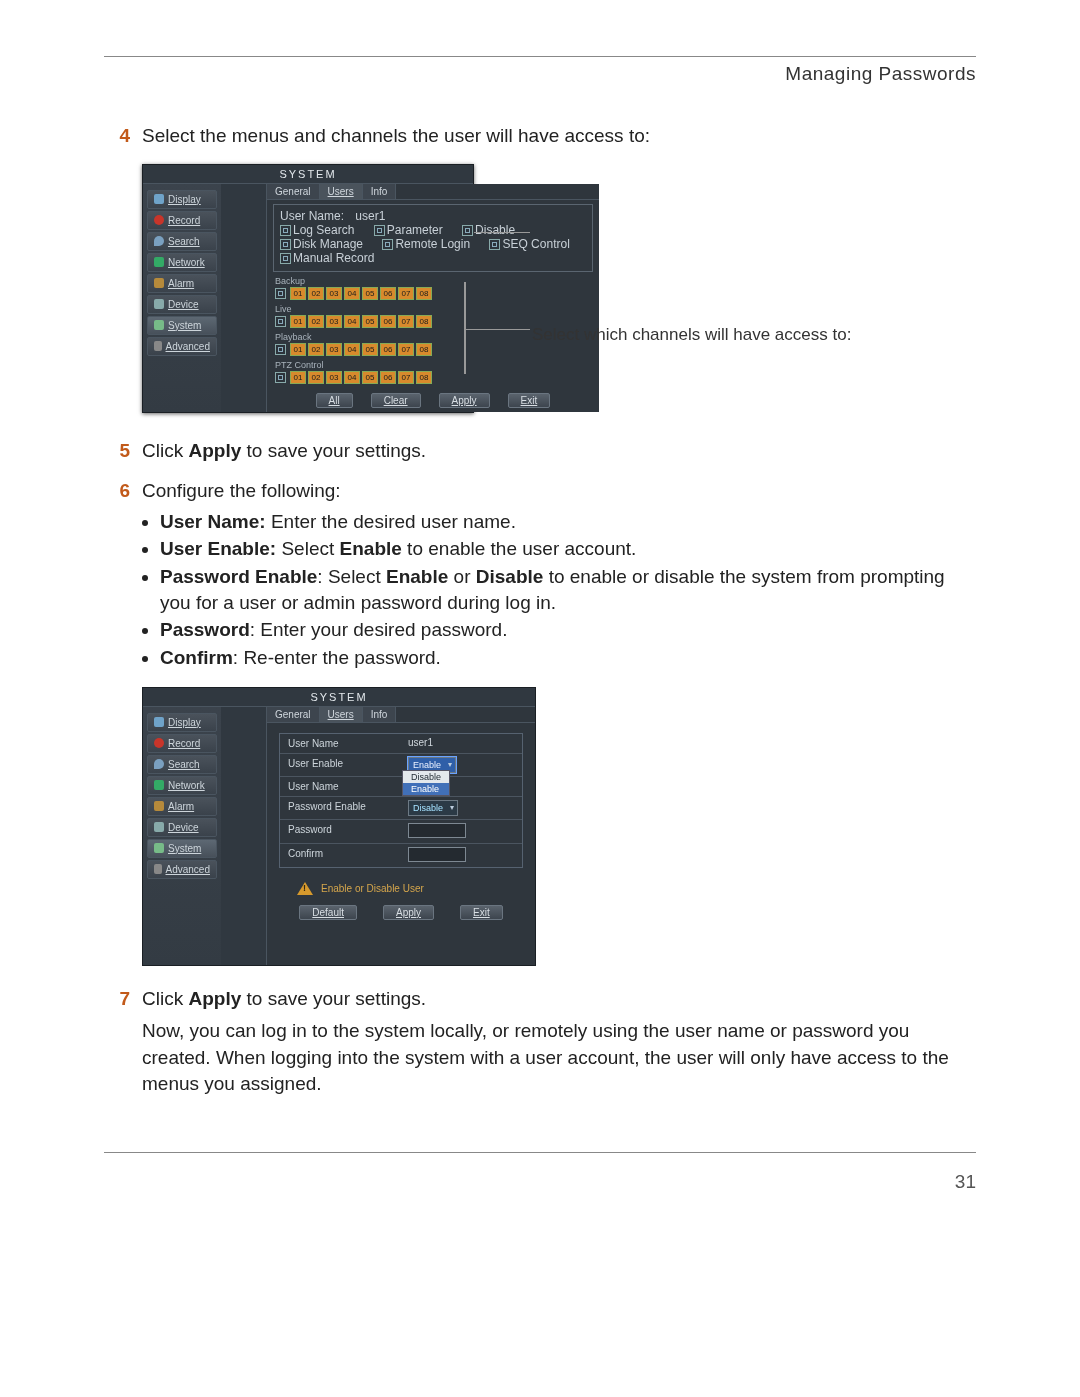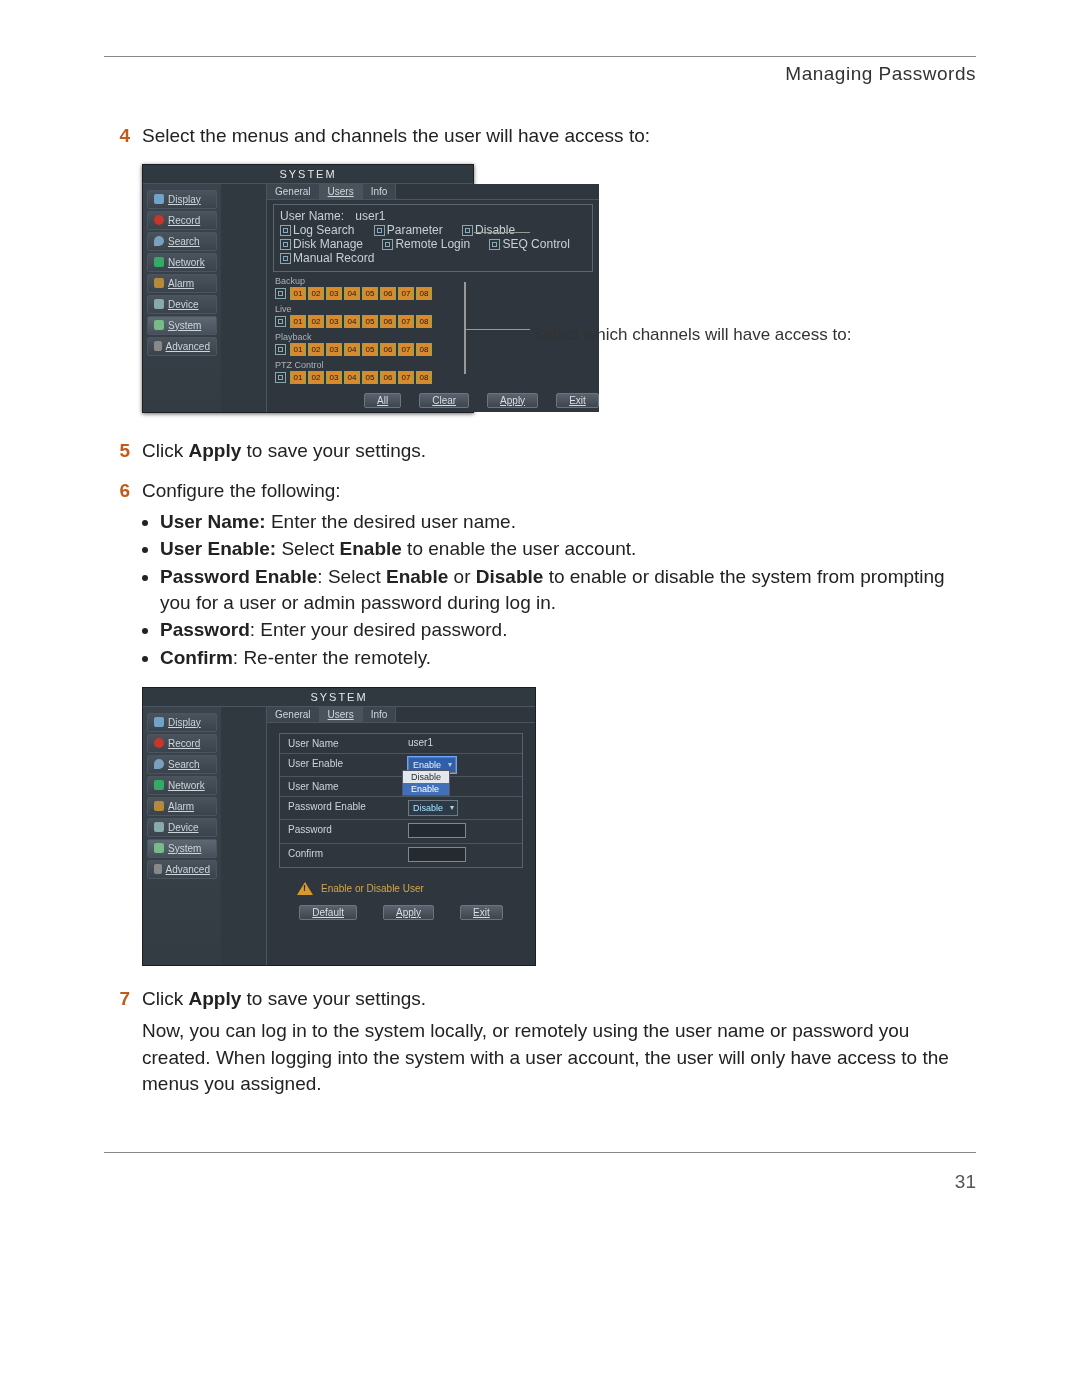--- a/index.html
+++ b/index.html
@@ -168,21 +168,21 @@
   .ch-row {
     margin: 0 0 2px 8px; display:flex; align-items:center; gap:2px;
   }
   .ch {
     display:inline-block; width:14px; height:11px; line-height:11px;
     text-align:center; font-size:8px;
     background:#d88a2c; color:#1c1c1c; border:1px solid #8a5;
   }
   .btn-row {
     position:absolute; left:0; right:0; bottom:4px;
-    display:flex; justify-content:flex-end; gap:18px;
+    display:flex; justify-content:center; gap:18px;
   }
   .btn {
     padding:1px 12px; font-size:10px; color:#d8dee3;
     background:linear-gradient(#5a636d,#3d454e);
     border:1px solid #6a7580; border-radius:2px;
     text-decoration:underline;
   }
   .callout {
     position:absolute;
     font-size:17px;
@@ -409,21 +409,21 @@
 
   <div class="step">
     <div class="step-num">6</div>
     <div class="step-body">
       <span>Configure the following:</span>
       <ul class="bullets">
         <li><strong>User Name:</strong><span> Enter the desired user name.</span></li>
         <li><strong>User Enable:</strong><span> Select </span><strong>Enable</strong><span> to enable the user account.</span></li>
         <li><strong>Password Enable</strong><span>: Select </span><strong>Enable</strong><span> or </span><strong>Disable</strong><span> to enable or disable the system from prompting you for a user or admin password during log in.</span></li>
         <li><strong>Password</strong><span>: Enter your desired password.</span></li>
-        <li><strong>Confirm</strong><span>: Re-enter the remotely.</span></li>
+        <li><strong>Confirm</strong><span>: Re-enter the password.</span></li>
       </ul>
     </div>
   </div>
 
   <div class="shot2">
     <div class="dvr-title">SYSTEM</div>
     <div class="dvr-body">
       <div class="dvr-side">
         <div class="side-item">
             <span class="side-ico"></span>

